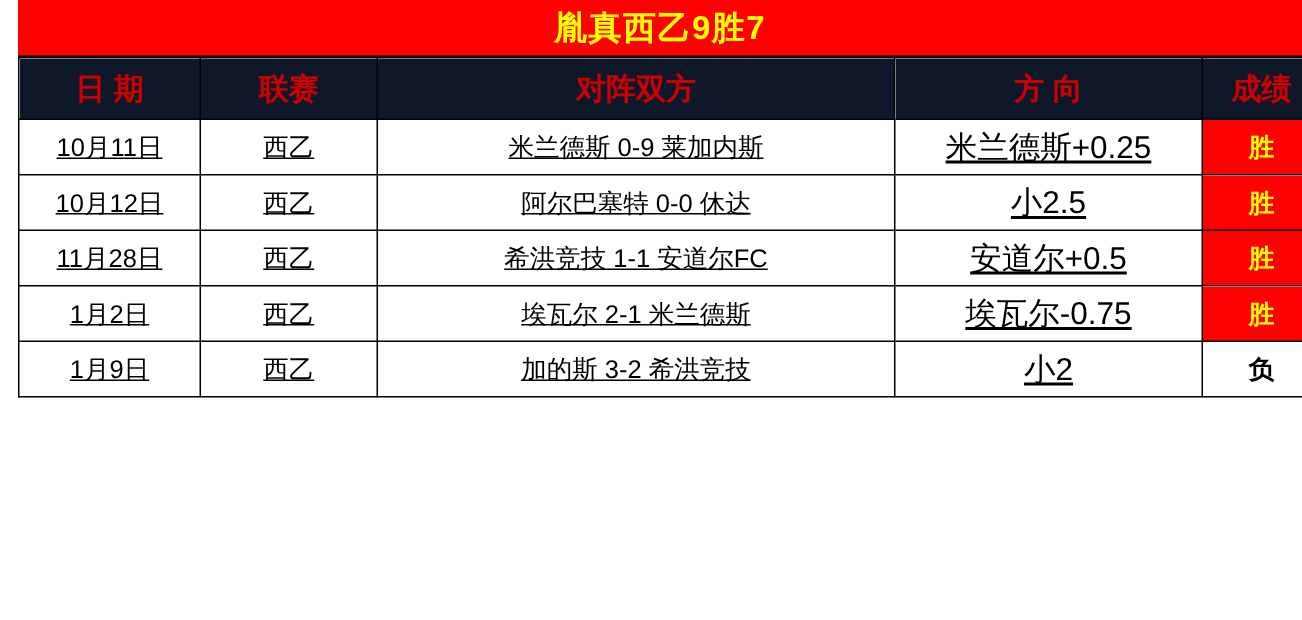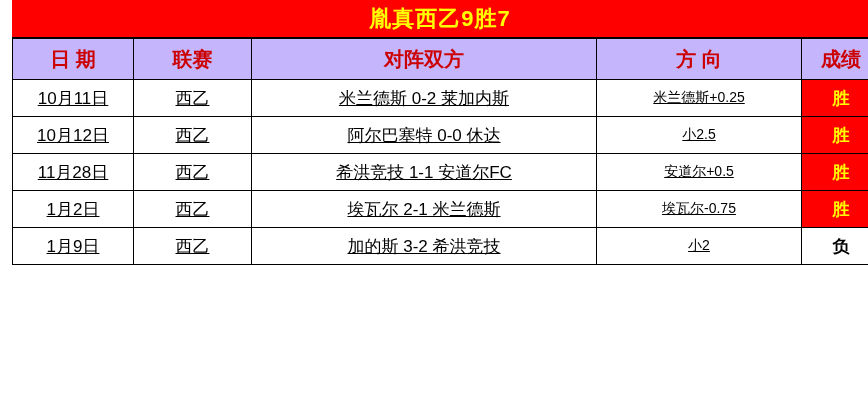--- a/index.html
+++ b/index.html
@@ -50,21 +50,21 @@
     vertical-align: middle;
     font-size: 17px;
     color: #000000;
     padding: 0 2px;
     height: 37px;
     box-sizing: border-box;
     white-space: nowrap;
     overflow: hidden;
   }
   thead th {
-    background: #c4b5fd;
+    background: #0f172a;
     font-weight: bold;
     font-size: 20px;
     color: #cc0000;
     height: 41px;
   }
   td.cell-date, td.cell-league, td.cell-match, td.cell-dir {
     background: #ffffff;
     text-decoration: underline;
   }
   td.cell-result {
@@ -72,21 +72,21 @@
   }
   td.cell-result.win {
     background: #ff0000;
     color: #ffff00;
   }
   td.cell-result.lose {
     background: #ffffff;
     color: #000000;
   }
   td.cell-match { font-size: 17px; }
-  td.cell-dir { font-size: 14px; margin-left: 39px; }
+  td.cell-dir { font-size: 21px; margin-left: 39px; }
 </style>
 </head>
 <body>
 
 <div class="sheet">
 
   <div class="title-bar">胤真西乙9胜7</div>
 
   <table>
     <colgroup>
@@ -102,21 +102,21 @@
         <th>联赛</th>
         <th>对阵双方</th>
         <th>方 向</th>
         <th>成绩</th>
       </tr>
     </thead>
     <tbody>
       <tr>
         <td class="cell-date">10月11日</td>
         <td class="cell-league">西乙</td>
-        <td class="cell-match">米兰德斯  0-2  莱加内斯</td>
+        <td class="cell-match">米兰德斯  0-9  莱加内斯</td>
         <td class="cell-dir">米兰德斯+0.25</td>
         <td class="cell-result win">胜</td>
       </tr>
       <tr>
         <td class="cell-date">10月12日</td>
         <td class="cell-league">西乙</td>
         <td class="cell-match">阿尔巴塞特  0-0  休达</td>
         <td class="cell-dir">小2.5</td>
         <td class="cell-result win">胜</td>
       </tr>

